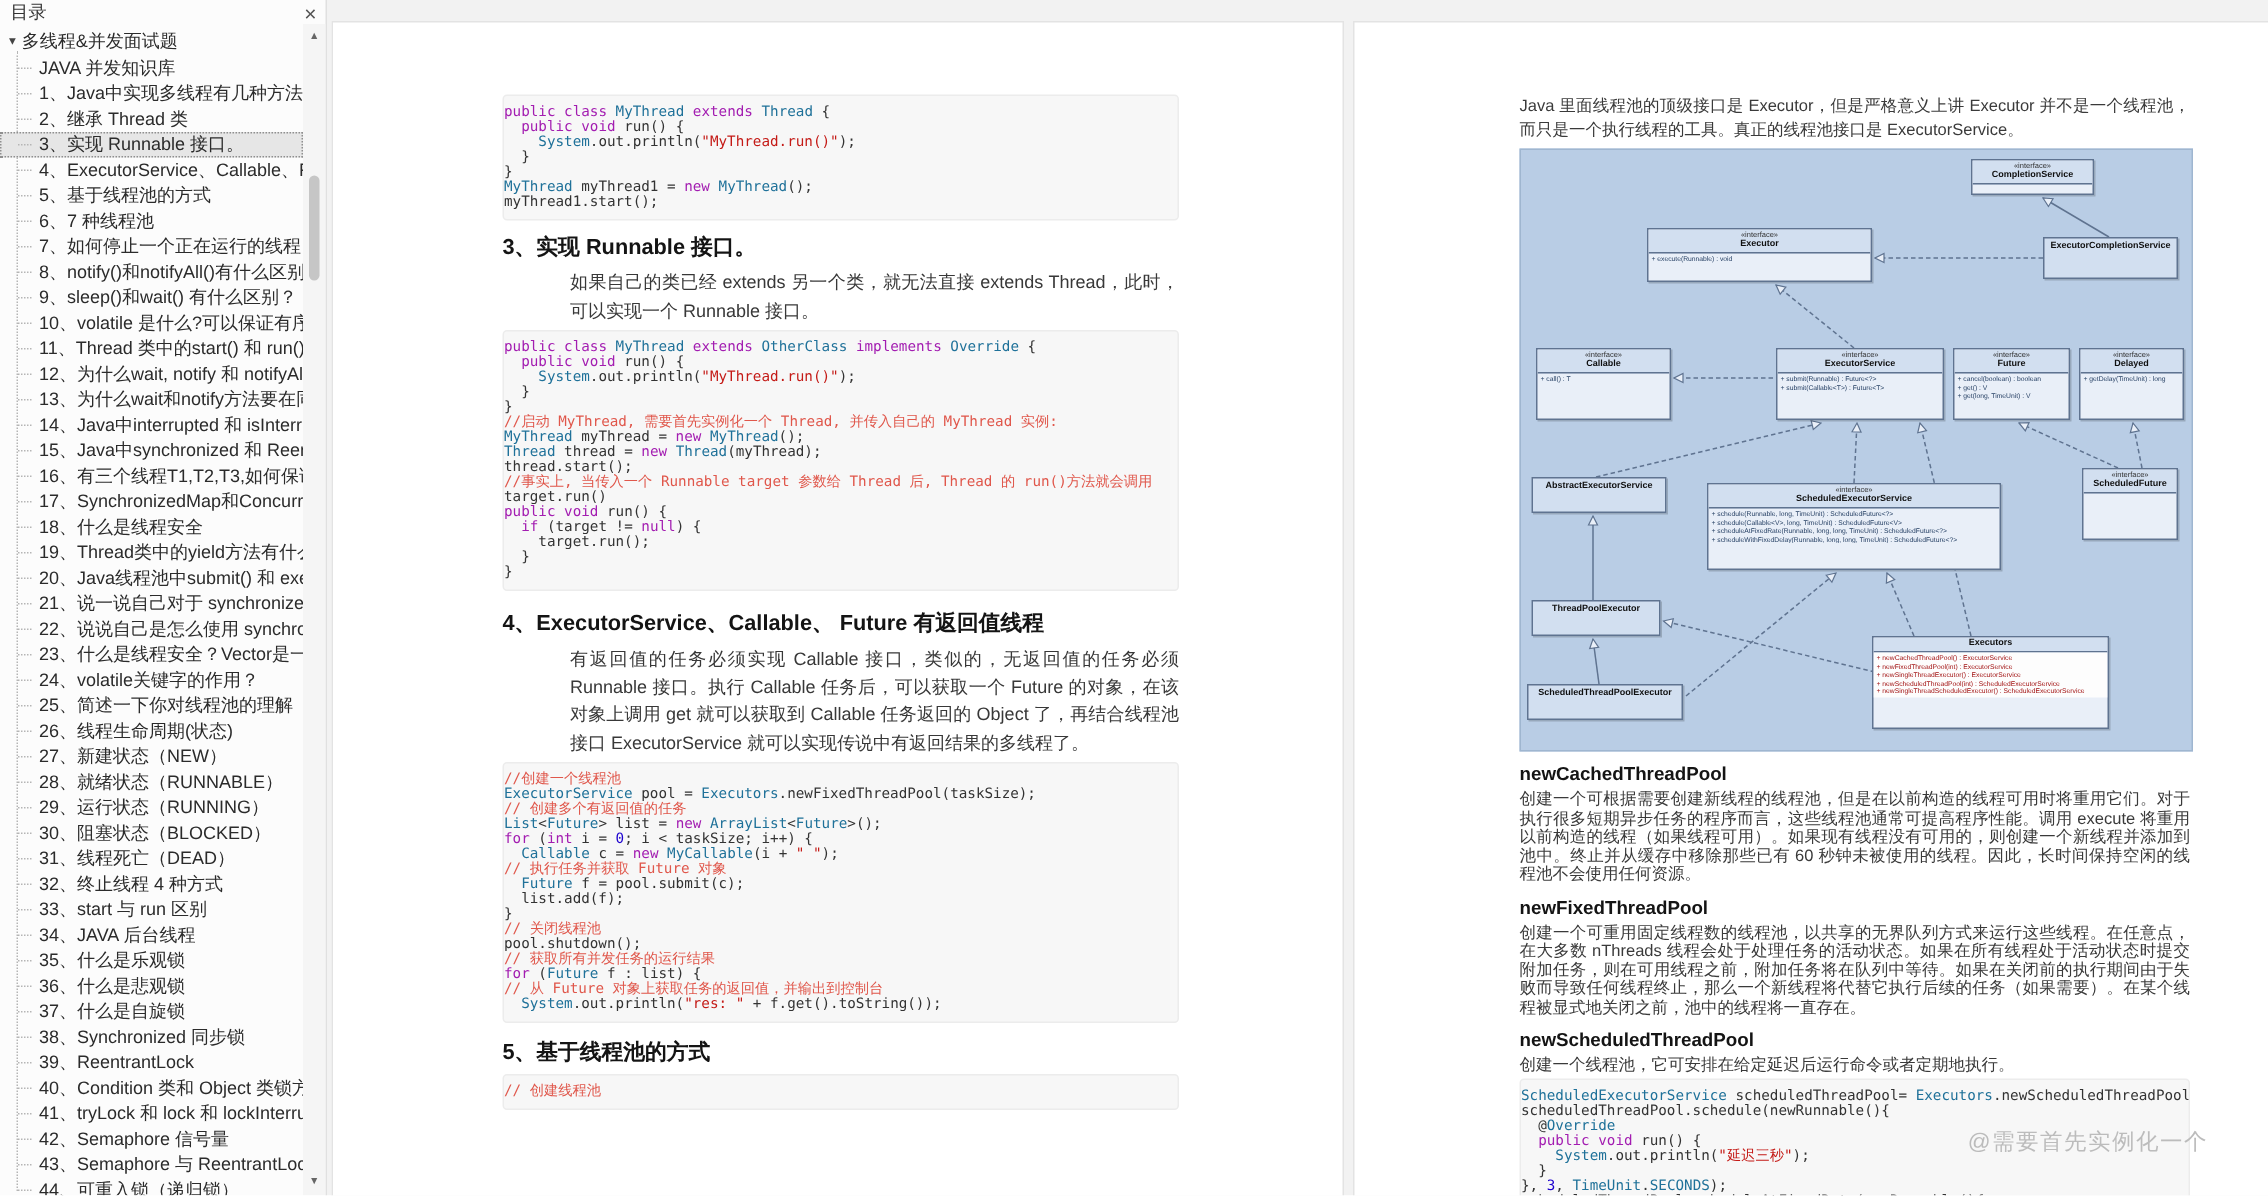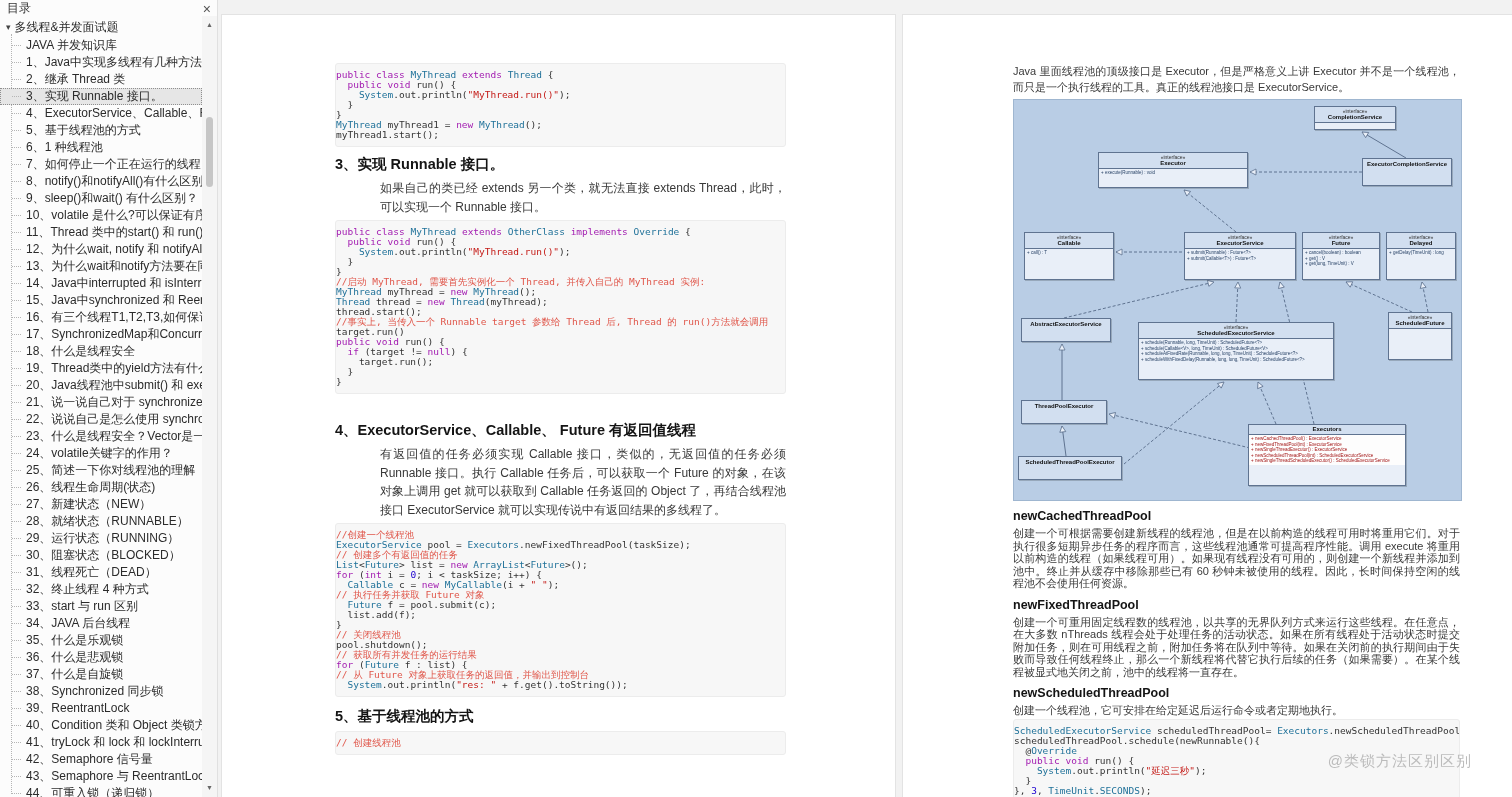--- a/index.html
+++ b/index.html
@@ -25,21 +25,21 @@
   .sb-arrow.down{bottom:2px;}
   .sb-thumb{position:absolute;left:4px;width:7px;top:101px;height:70px;background:#c6c6c6;border-radius:4px;cursor:pointer;}
 
   
   .content{position:relative;flex:1;height:100%;background:#f2f2f2;overflow:hidden;}
   .page{position:absolute;top:14px;height:1100px;background:#fff;border:1px solid #e3e3e3;}
   .page1{left:3px;width:675px;padding:46px 109px 0 113px;}
   .page2{left:684px;width:740px;padding:48px 181px 0 110px;}
 
   .h1{font-size:14.5px;font-weight:bold;color:#141414;margin:8px 0 5px;}
-  .h1.big-gap{margin-top:27px;}
+  .h1.big-gap{margin-top:12px;}
   .h1.mid-gap{margin-top:10px;}
   .p1{font-size:12px;line-height:18.5px;color:#383838;margin-bottom:4px;text-align:justify;margin-left:45px;}
   .h2{font-size:12.5px;font-weight:bold;color:#141414;margin:8px 0 4px;}
   .p2{font-size:11px;line-height:12.5px;color:#3a3a3a;margin-bottom:2px;text-align:justify;}
   .p2.intro{line-height:16px;}
 
   .code{background:#f7f7f7;border:1px solid #ececec;border-radius:3px;padding:6px 0;margin:2px 0 8px;
     font-family:"DejaVu Sans Mono","Liberation Mono",monospace;font-size:9.5px;line-height:10px;color:#333;overflow:hidden;}
   .cl{white-space:pre;height:10px;}
   .kw{color:#a31db1;}
@@ -75,21 +75,21 @@
     </div>
     <div class="tree">
       <div class="root-item"><span class="caret">▾</span><span>多线程&amp;并发面试题</span></div>
       <div class="toc-items" id="toc-items">
           <div class="toc-item">JAVA 并发知识库</div>
           <div class="toc-item">1、Java中实现多线程有几种方法</div>
           <div class="toc-item">2、继承 Thread 类</div>
           <div class="toc-item selected">3、实现 Runnable 接口。</div>
           <div class="toc-item">4、ExecutorService、Callable、Future 有返回值线程</div>
           <div class="toc-item">5、基于线程池的方式</div>
-          <div class="toc-item">6、1 种线程池</div>
+          <div class="toc-item">6、7 种线程池</div>
           <div class="toc-item">7、如何停止一个正在运行的线程</div>
           <div class="toc-item">8、notify()和notifyAll()有什么区别？</div>
           <div class="toc-item">9、sleep()和wait() 有什么区别？</div>
           <div class="toc-item">10、volatile 是什么?可以保证有序性吗？</div>
           <div class="toc-item">11、Thread 类中的start() 和 run() 方法有什么区别？</div>
           <div class="toc-item">12、为什么wait, notify 和 notifyAll这些方法不在thread类里面？</div>
           <div class="toc-item">13、为什么wait和notify方法要在同步块中调用？</div>
           <div class="toc-item">14、Java中interrupted 和 isInterrupted方法的区别？</div>
           <div class="toc-item">15、Java中synchronized 和 ReentrantLock 有什么不同？</div>
           <div class="toc-item">16、有三个线程T1,T2,T3,如何保证顺序执行？</div>
@@ -322,15 +322,15 @@
           <div class="cl">scheduledThreadPool.schedule(newRunnable(){</div>
           <div class="cl">  @<span class="cls">Override</span></div>
           <div class="cl">  <span class="kw">public</span> <span class="kw">void</span> run() {</div>
           <div class="cl">    <span class="cls">System</span>.out.println(<span class="str">"延迟三秒"</span>);</div>
           <div class="cl">  }</div>
           <div class="cl">}, <span class="num">3</span>, <span class="cls">TimeUnit</span>.<span class="cls">SECONDS</span>);</div>
           <div class="cl">scheduledThreadPool.scheduleAtFixedRate(newRunnable(){</div>
         </div>
     </section>
 
-    <div class="watermark">@类锁方法区别区别</div>
+    <div class="watermark">@需要首先实例化一个</div>
   </main>
 </div>
 
 </body></html>

